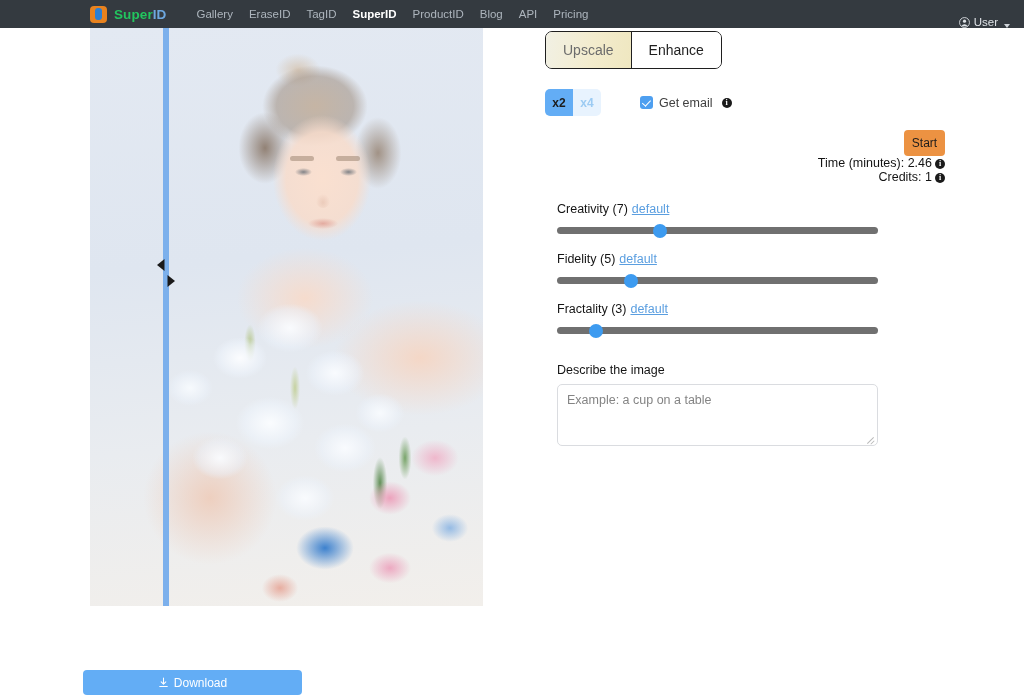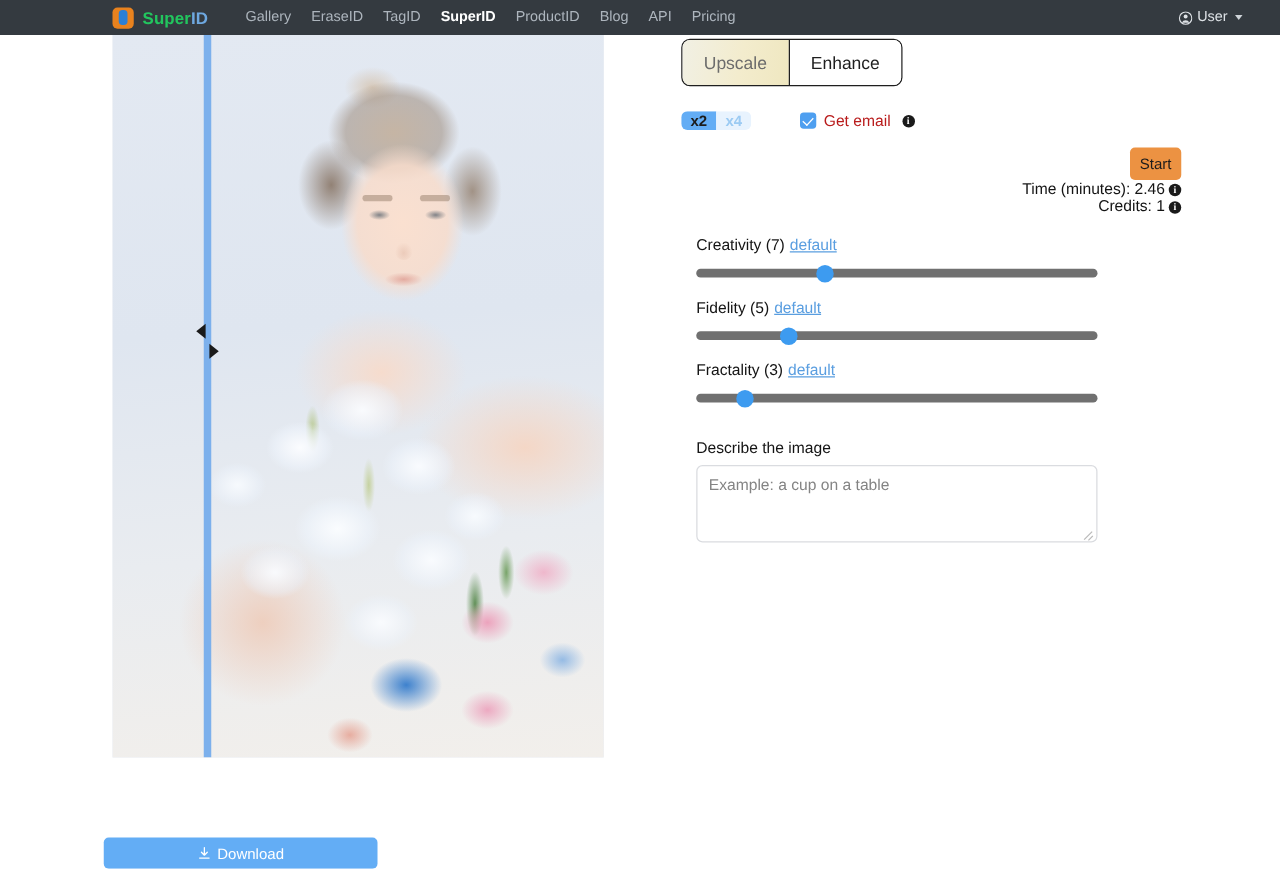--- a/index.html
+++ b/index.html
@@ -50,22 +50,22 @@
     color: #adb5bd;
     font-size: 11.5px;
     padding: 0 8px;
     text-decoration: none;
     cursor: pointer;
     white-space: nowrap;
   }
   .nav-link.active { color: #ffffff; font-weight: 700; }
 
   .nav-user {
-    position: absolute; right: 30px; top: 0; height: 28px;
-    display: flex; align-items: center; gap: 4px;
+    position: absolute; right: 14px; top: 0; height: 28px;
+    display: flex; align-items: flex-end; gap: 4px;
     color: #dee2e6; font-size: 11.5px; cursor: pointer;
   }
   .user-icon { display: inline-block; width: 11px; height: 11px; }
   .caret-down {
     width: 0; height: 0;
     border-left: 3.5px solid transparent;
     border-right: 3.5px solid transparent;
     border-top: 4px solid #cfd4d9;
     margin-left: 2px;
   }
@@ -192,21 +192,21 @@
     color: #6c6c6c;
     border-right: 1.5px solid #1f1f1f;
   }
 
   .row-scale { display: flex; align-items: center; margin-top: 20px; }
   .scale-group {
     display: inline-flex;
     border-radius: 5px; overflow: hidden;
   }
   .scale-btn {
-    width: 28px; height: 15px;
+    width: 28px; height: 27px;
     border: none;
     font-size: 12px; font-weight: 700;
     font-family: "Liberation Sans", sans-serif;
     cursor: pointer;
   }
   .scale-btn.active { background: #63adf5; color: #1c1c1c; }
   .scale-btn.inactive { background: #e8f3fe; color: #9ccbf3; }
 
   .email-wrap {
     display: flex; align-items: center; gap: 6px;
@@ -219,21 +219,21 @@
     position: relative;
     cursor: pointer; flex: 0 0 auto;
   }
   .cb::after {
     content: "";
     position: absolute; left: 4px; top: 1.5px;
     width: 3.5px; height: 7px;
     border: solid #fff; border-width: 0 1.6px 1.6px 0;
     transform: rotate(43deg);
   }
-  .lbl { font-size: 12.5px; color: #b91c1c; }
+  .lbl { font-size: 12.5px; color: #404040; }
 
   .info-dot {
     display: inline-flex; align-items: center; justify-content: center;
     width: 10px; height: 10px; border-radius: 50%;
     background: #1a1a1a; color: #fff;
     font-size: 8px; font-weight: 700;
     font-family: "Liberation Serif", serif;
     margin-left: 3px; cursor: pointer;
     vertical-align: middle;
     line-height: 1;

